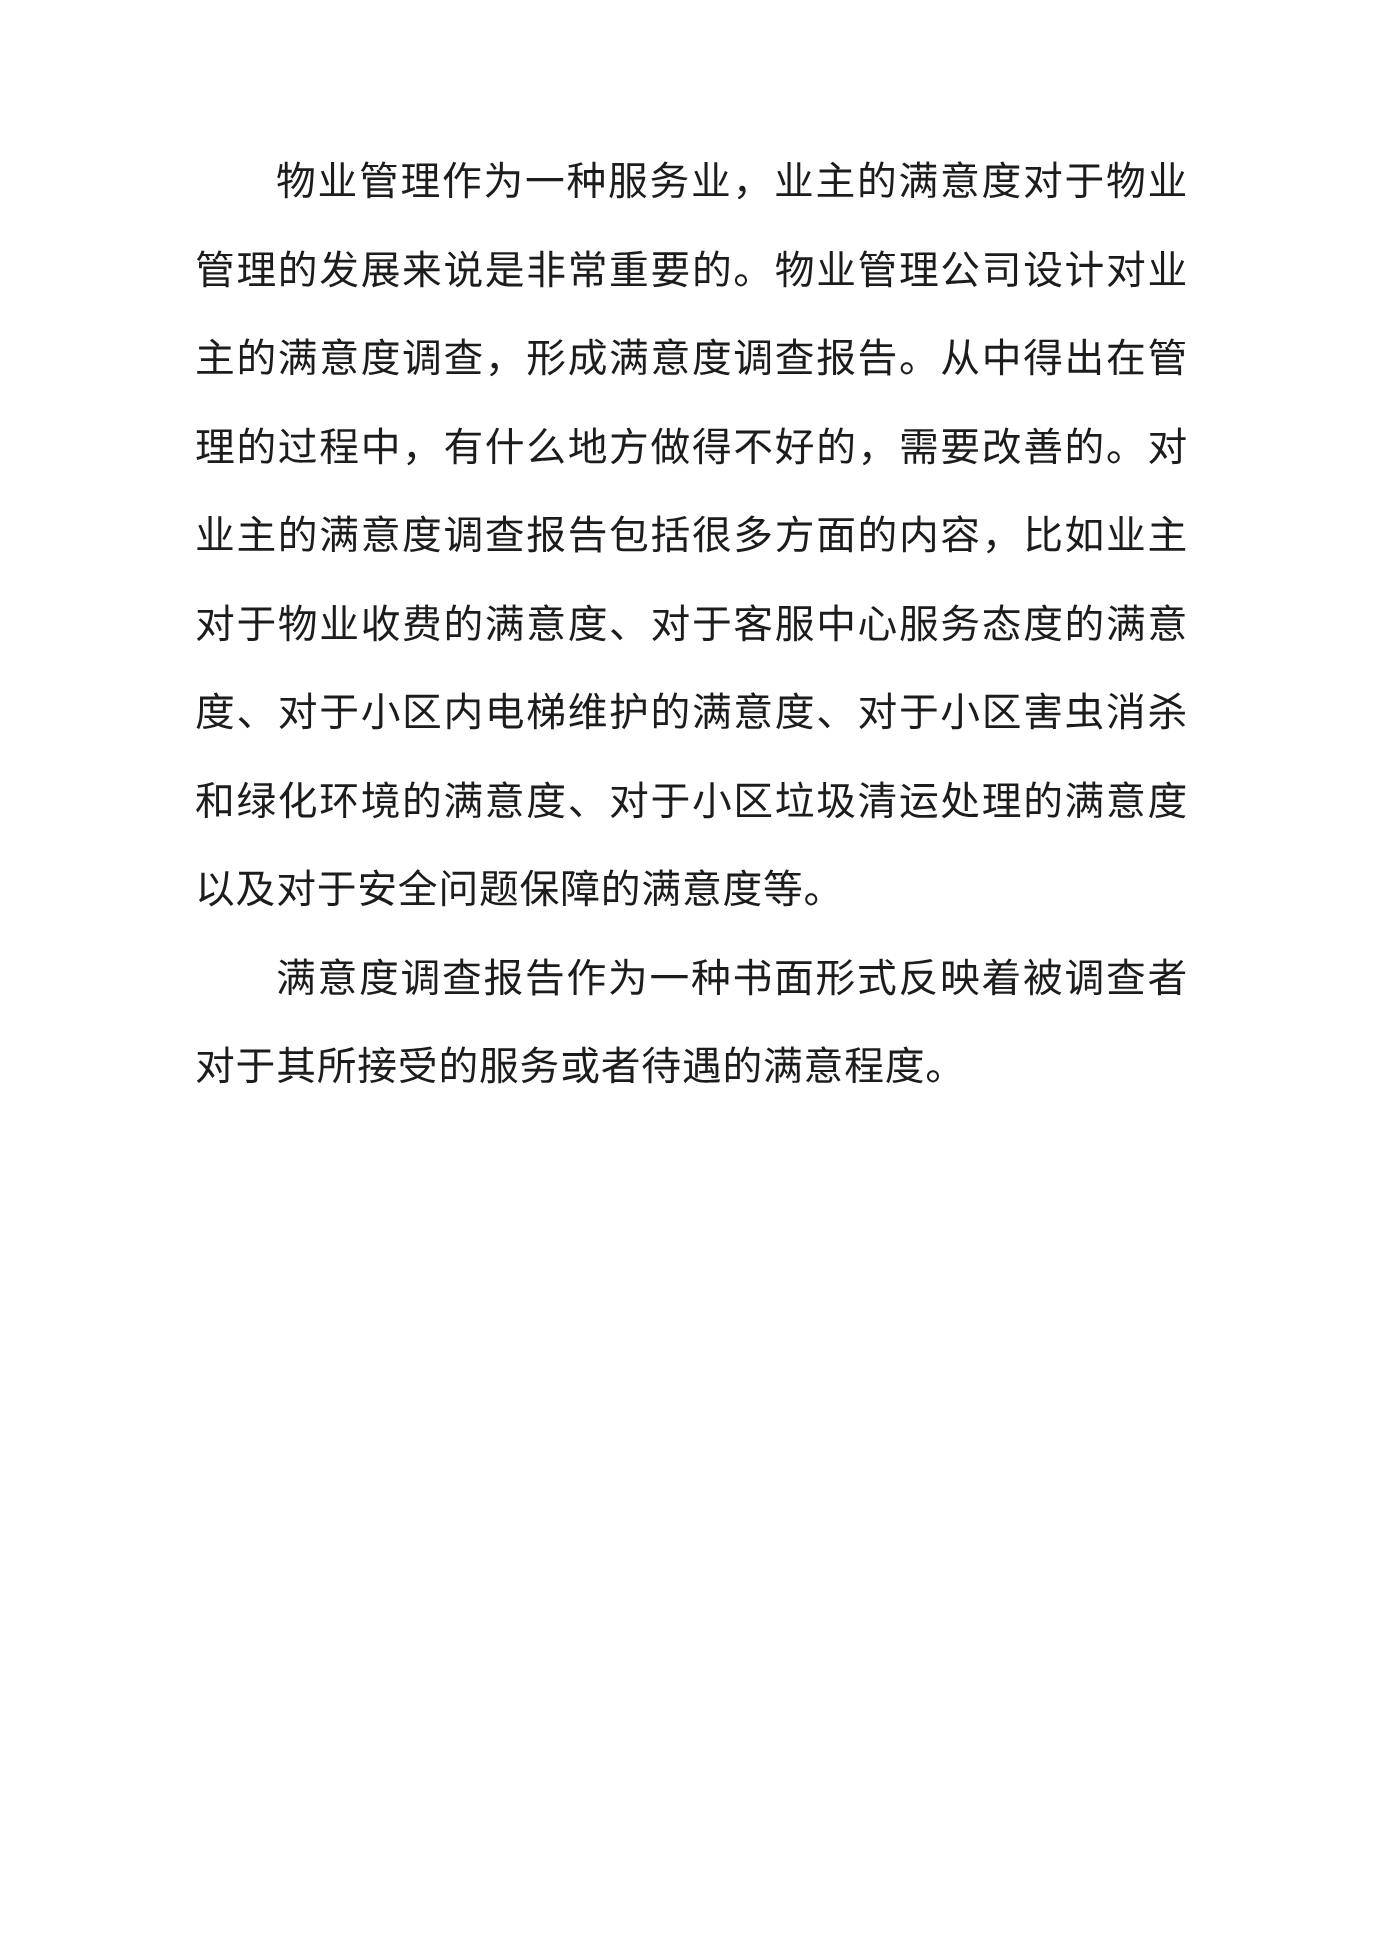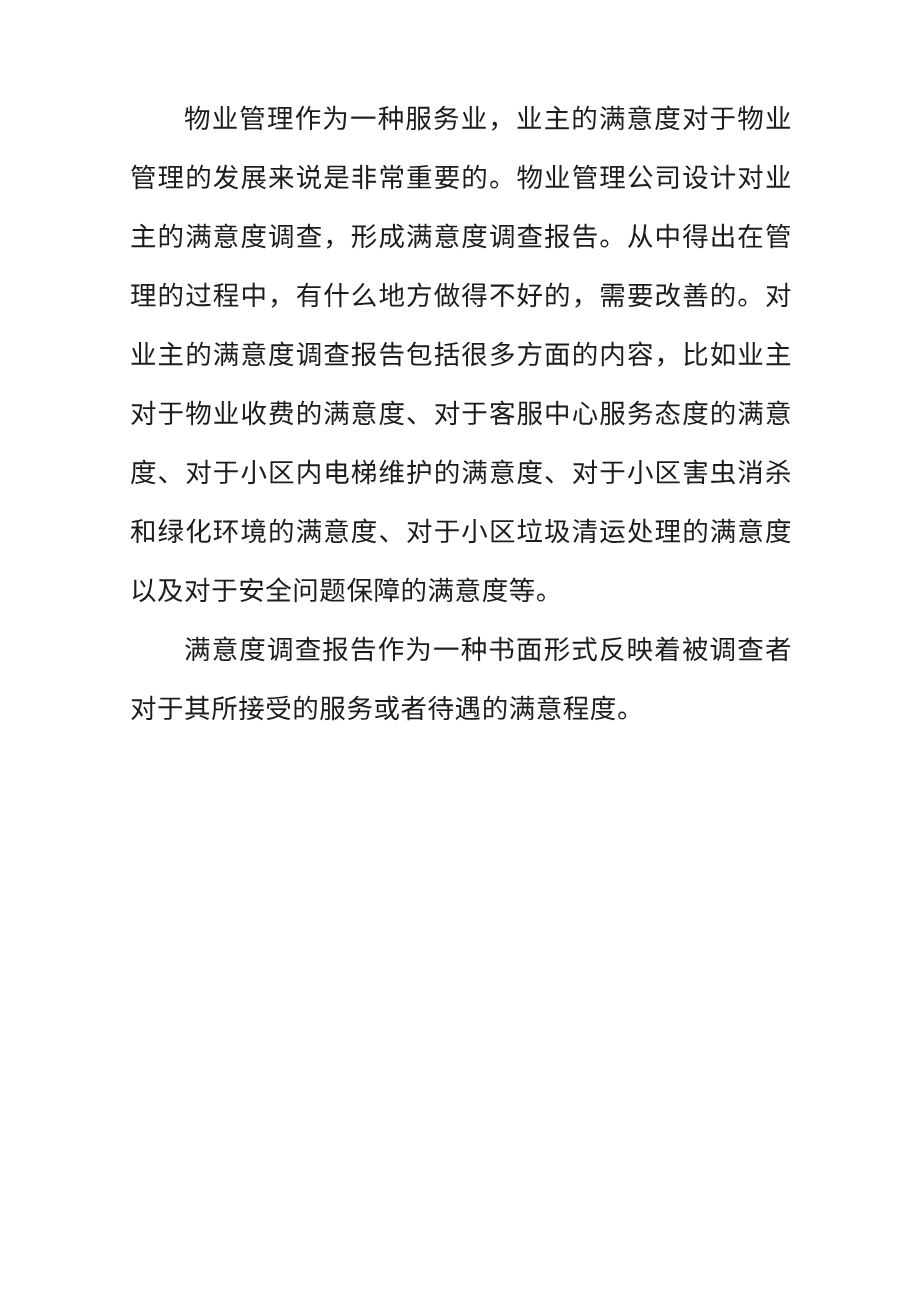--- a/index.html
+++ b/index.html
@@ -34,21 +34,20 @@
     text-align: justify;
     text-justify: inter-character;
     letter-spacing: 0.55px;
     margin: 0;
     word-break: break-all;
     -webkit-font-smoothing: antialiased;
   }
 
   .para.indent {
     text-indent: 54px;
-    font-family: Liberation Mono, monospace;
   }
 </style>
 </head>
 <body>
 
 <div class="page">
   <div class="text-column">
 
 
     <p class="para indent">物业管理作为一种服务业，业主的满意度对于物业管理的发展来说是非常重要的。物业管理公司设计对业主的满意度调查，形成满意度调查报告。从中得出在管理的过程中，有什么地方做得不好的，需要改善的。对业主的满意度调查报告包括很多方面的内容，比如业主对于物业收费的满意度、对于客服中心服务态度的满意度、对于小区内电梯维护的满意度、对于小区害虫消杀和绿化环境的满意度、对于小区垃圾清运处理的满意度以及对于安全问题保障的满意度等。</p>

